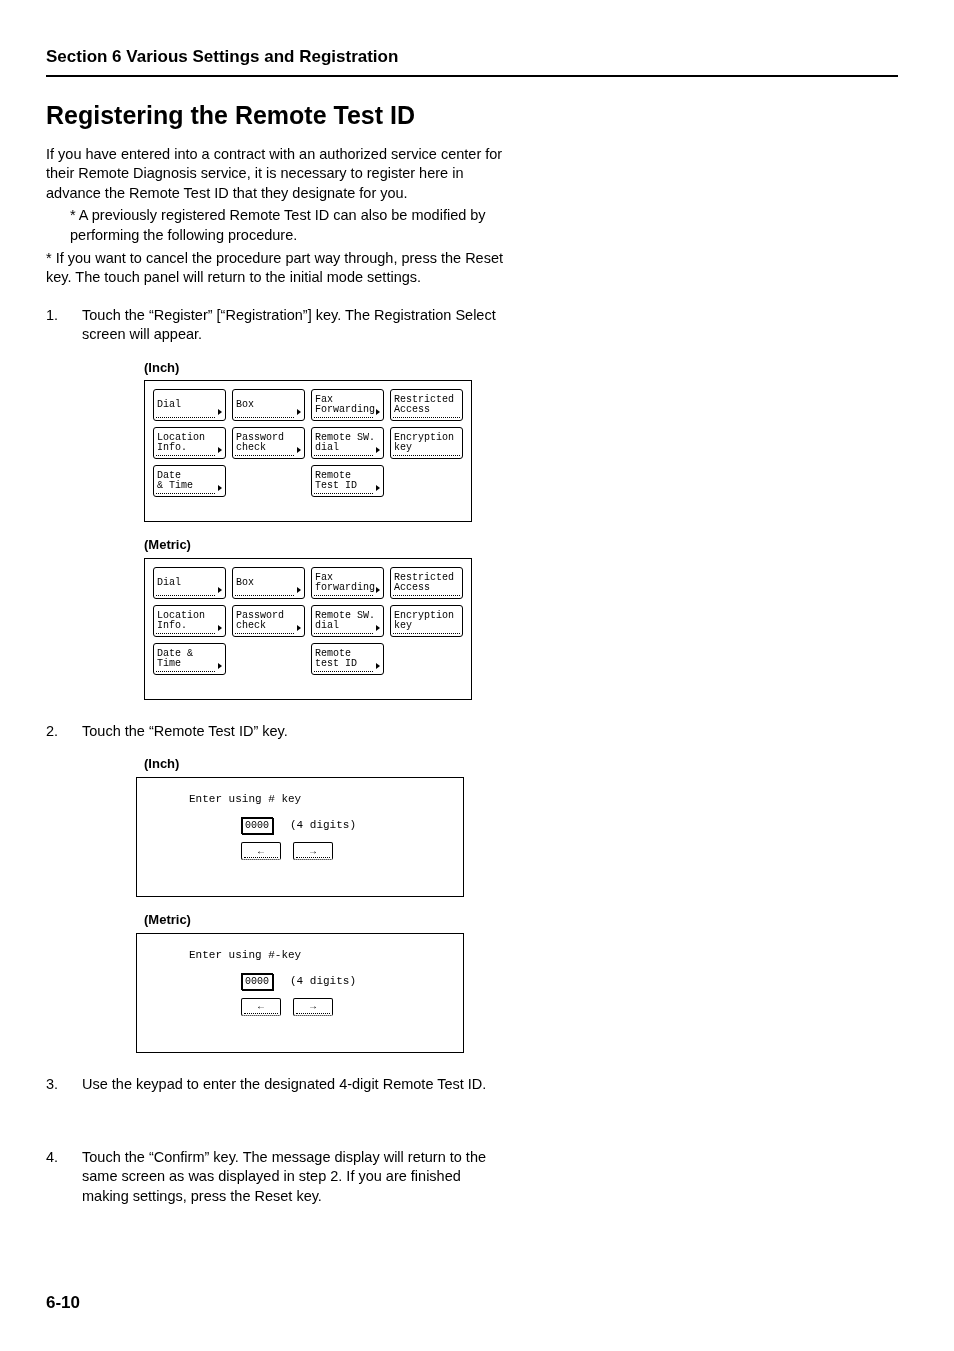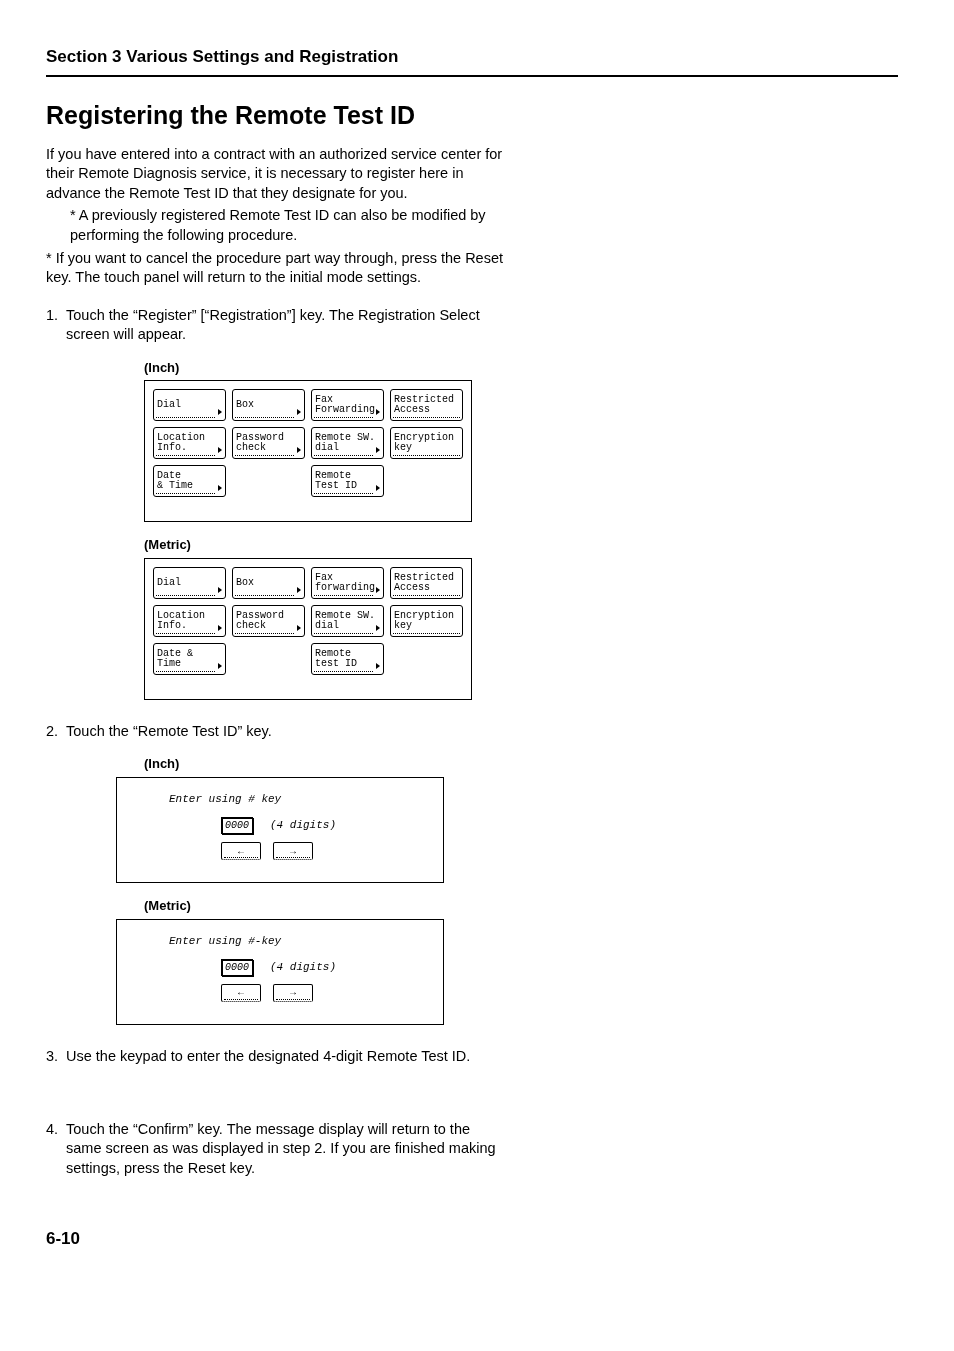--- a/index.html
+++ b/index.html
@@ -24,21 +24,21 @@
       font-size: 25px;
       margin-bottom: 12px;
     }
     .intro, .note, .step {
       max-width: 460px;
       margin-bottom: 3px;
     }
     .steps { margin-top: 18px; }
     .step { display: flex; margin-bottom: 3px; }
     .step-num { min-width: 20px; }
-    .step-body { flex: 1; }
+    .step-body { flex: 1; margin-left: 16px; }
     .subnote { padding-left: 14px; max-width: 430px; }
     .variant-label {
       font-weight: bold;
       font-size: 13px;
       margin: 14px 0 4px 98px;
     }
     .panel {
       border: 1.5px solid #000;
       width: 310px;
       margin-left: 98px;
@@ -83,26 +83,25 @@
       border-bottom: 3px solid transparent;
       border-left: 4px solid #000;
     }
     .pbtn.noarrow::after { display: none; }
     .pbtn.noarrow::before { right: 2px; }
     .pbtn .l1, .pbtn .l2 { white-space: nowrap; }
     .blank { visibility: hidden; }
     .entry-panel {
       border: 1.5px solid #000;
       width: 310px;
-      margin-left: 70px;
-      padding: 14px 8px 22px 8px;
+      margin-left: 90px;
+      padding: 14px 8px 36px 8px;
       background: #fff;
       font-family: "Courier New", monospace;
       font-size: 11px;
-      font-style: italic;
     }
     .entry-text { margin-left: 44px; margin-bottom: 10px; }
     .entry-row { margin-left: 96px; display: flex; align-items: center; gap: 17px; margin-bottom: 8px; }
     .numbox {
       border: 1.2px solid #000;
       box-shadow: 1px 1px 0 #000 inset, 1px 1px 0 #000;
       padding: 1px 3px;
       font-family: "Courier New", monospace;
       font-size: 10px;
     }
@@ -122,30 +121,30 @@
     .arrowbtn::after{
       content: "";
       position: absolute;
       left: 2px; right: 2px; bottom: 1px;
       border-top: 1px dotted #000;
     }
     .arrows-row { margin-left: 96px; display: flex; gap: 12px; }
     .page-number {
       position: absolute;
       left: 46px;
-      top: 1228px;
+      top: 1292px;
       font-weight: bold;
       font-size: 17px;
     }
     .block-gap { height: 32px; }
   </style>
 </head>
 <body>
 
-<div class="section-header">Section 3  Various Settings and Registration</div>
+<div class="section-header">Section 6  Various Settings and Registration</div>
 
 <div class="title">Registering the Remote Test ID</div>
 
 <div class="intro">If you have entered into a contract with an authorized service center for their Remote Diagnosis service, it is necessary to register here in advance the Remote Test ID that they designate for you.</div>
 
 <div class="note" style="margin-top:3px;margin-left:24px;">* A previously registered Remote Test ID can also be modified by performing the following procedure.</div>
 <div class="note">* If you want to cancel the procedure part way through, press the Reset key. The touch panel will return to the initial mode settings.</div>
 
 <div class="steps">
   <div class="step">

